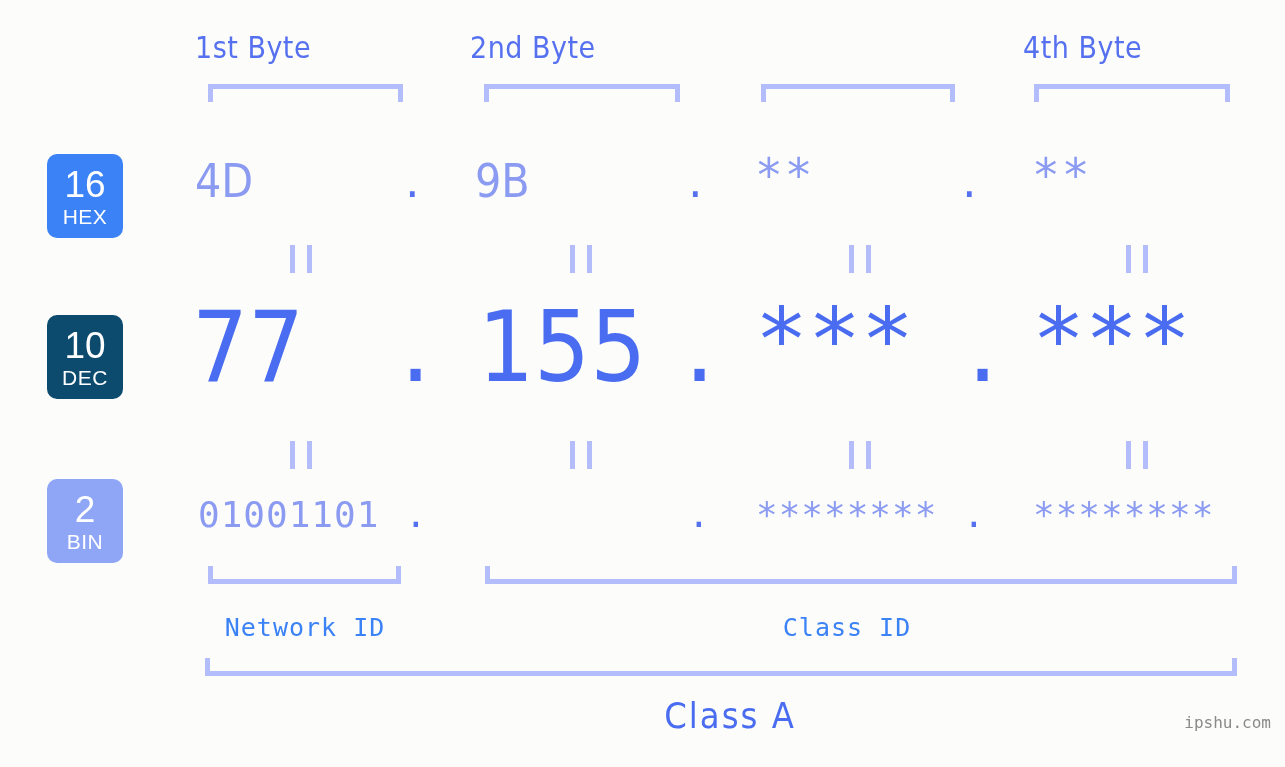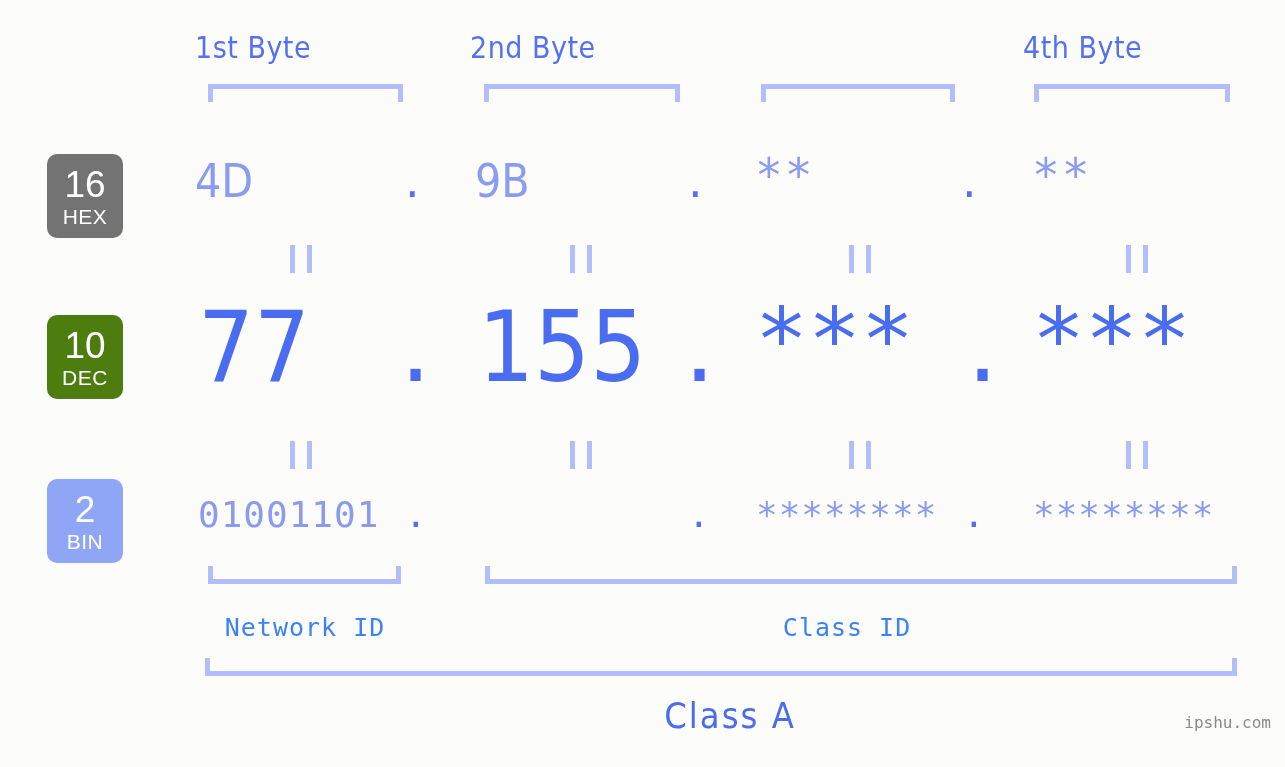--- a/index.html
+++ b/index.html
@@ -195,25 +195,25 @@
 
   <div class="byte-header" style="left:195px; width:225px;">1st Byte</div>
   <div class="byte-header" style="left:470px; width:225px;">2nd Byte</div>
   <div class="byte-header" style="left:1023px; width:225px;">4th Byte</div>
 
   <div class="top-bracket" style="left:208px; width:195px;"></div>
   <div class="top-bracket" style="left:484px; width:196px;"></div>
   <div class="top-bracket" style="left:761px; width:194px;"></div>
   <div class="top-bracket" style="left:1034px; width:196px;"></div>
 
-  <div class="badge" style="top:154px; background:#737373;">
+  <div class="badge" style="top:154px; background:#3b82f6;">
     <span class="num">16</span>
     <span class="lbl">HEX</span>
   </div>
-  <div class="badge" style="top:315px; background:#4d7c0f;">
+  <div class="badge" style="top:315px; background:#0c4a6e;">
     <span class="num">10</span>
     <span class="lbl">DEC</span>
   </div>
   <div class="badge" style="top:479px; background:#8fa6f7;">
     <span class="num">2</span>
     <span class="lbl">BIN</span>
   </div>
 
   <div class="cell hex-val" style="left:195px; width:205px;">4D</div>
   <div class="cell hex-dot" style="left:405px; width:60px;">.</div>
@@ -233,21 +233,21 @@
   </div>
   <div class="eqbar" style="left:849px; top:245px;">
     <span></span>
       <span></span>
   </div>
   <div class="eqbar" style="left:1126px; top:245px;">
     <span></span>
       <span></span>
   </div>
 
-  <div class="cell dec-val" style="left:198px; width:205px;">77</div>
+  <div class="cell dec-val" style="left:192px; width:205px;">77</div>
   <div class="cell dec-dot" style="left:400px; width:60px;">.</div>
   <div class="cell dec-val" style="left:478px; width:205px;">155</div>
   <div class="cell dec-dot" style="left:684px; width:60px;">.</div>
   <div class="cell dec-star" style="left:755px; width:205px;">***</div>
   <div class="cell dec-dot" style="left:967px; width:60px;">.</div>
   <div class="cell dec-star" style="left:1032px; width:205px;">***</div>
 
   <div class="eqbar" style="left:290px; top:441px;">
     <span></span>
       <span></span>

